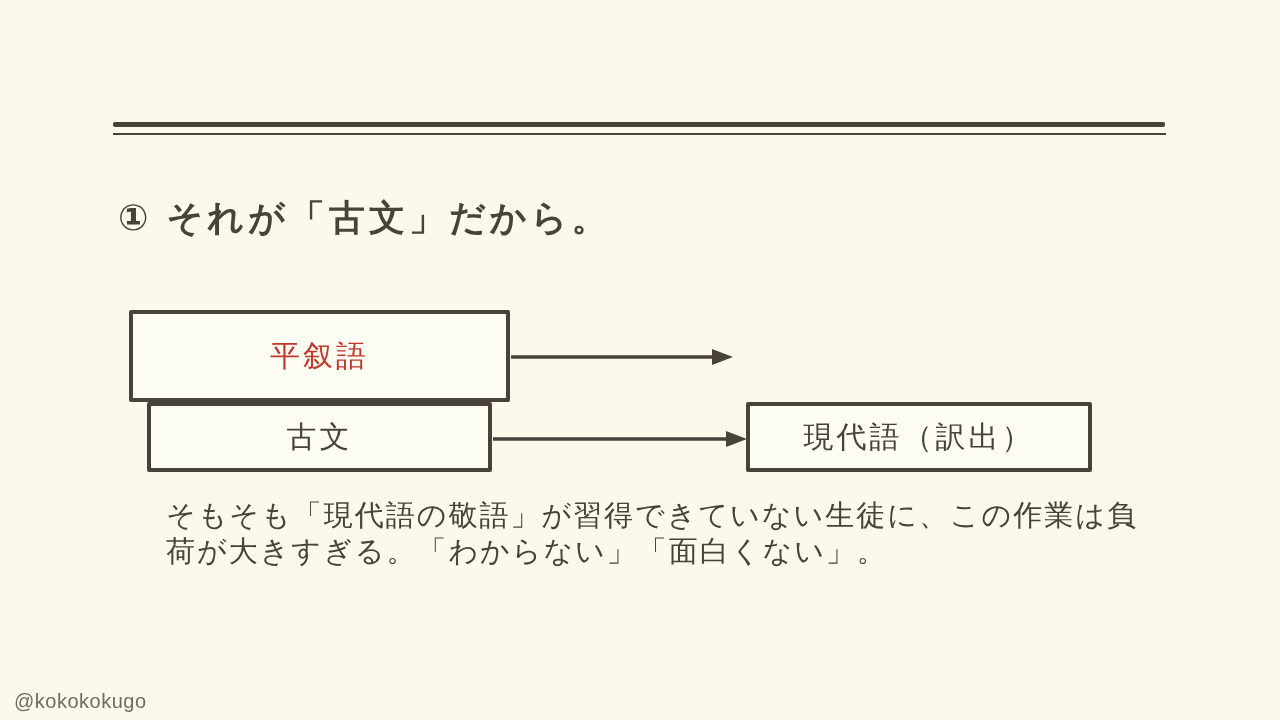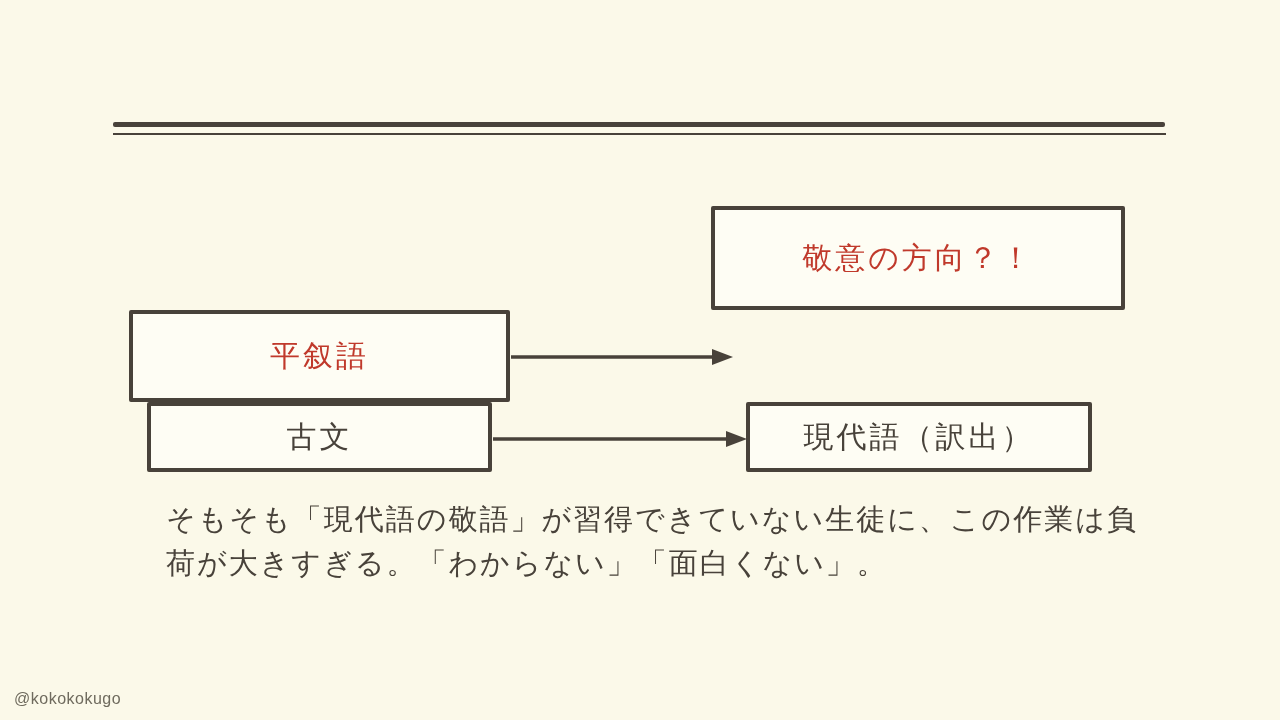--- a/index.html
+++ b/index.html
@@ -75,44 +75,42 @@
   .arrows line{stroke:var(--ink);stroke-width:3.5;}
   .arrows polygon{fill:var(--ink);}
   .body-text{
     left:166px; top:497px;
     width:1000px;
   }
   .body-text p{
     margin:0;
     font-size:29px;
     letter-spacing:2px;
-    line-height:44px;
+    line-height:36px;
     color:var(--ink);
   }
   .body-text p + p{margin-top:13px;}
   .watermark{
     left:14px; top:690px;
-    font-size:16px;
+    font-size:20px;
     letter-spacing:0.5px;
     color:var(--watermark);
   }
 </style>
 </head>
 <body>
 
 <div class="slide">
 
 
   <div class="abs rule-thick"></div>
   <div class="abs rule-thin"></div>
 
+  <h2 class="abs heading">① それが「古文」だから。</h2>
 
-  <div class="abs dbox box-keii">
-    <span class="red">敬意の方向？！</span>
-  </div>
 
   <div class="abs dbox box-heijogo">
     <span class="red">平叙語</span>
   </div>
 
 
   <div class="abs dbox box-kobun">
     <span class="ink">古文</span>
   </div>
 

